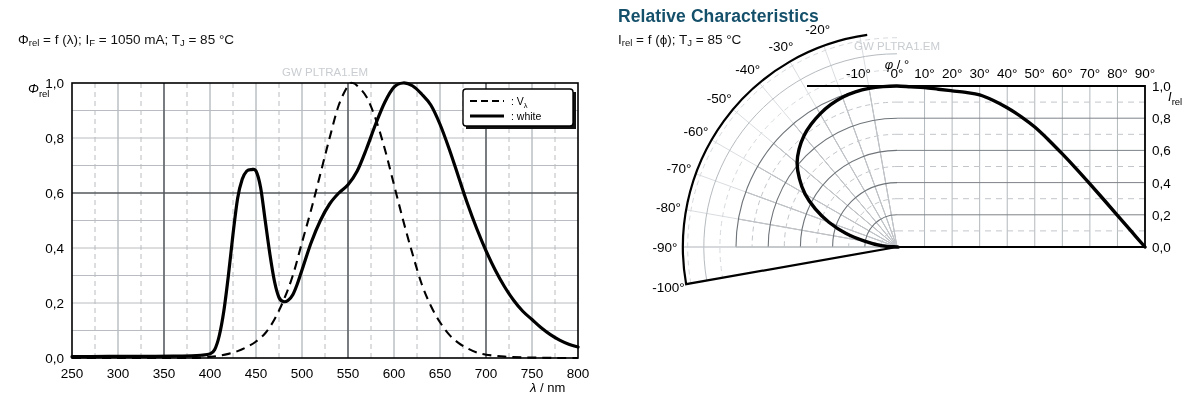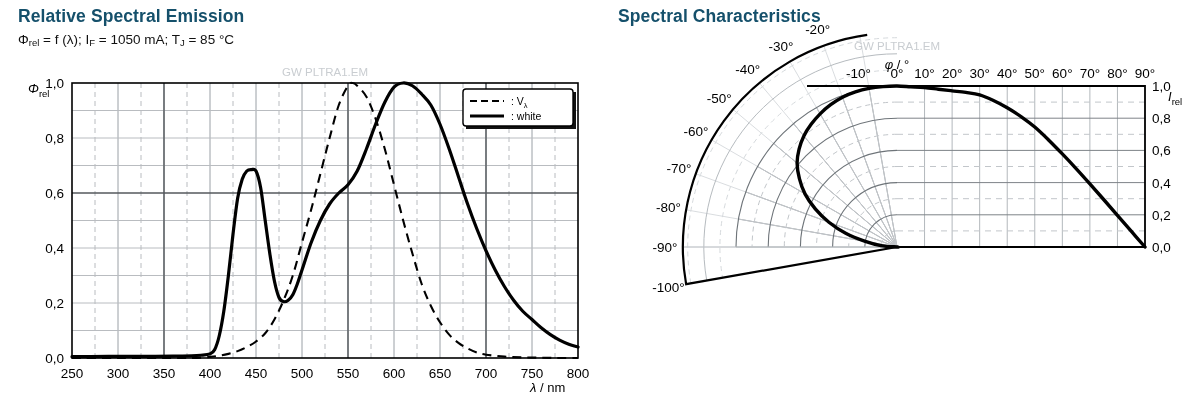--- a/index.html
+++ b/index.html
@@ -32,21 +32,20 @@
   .watermark{font-size:11.5px;fill:#c9cdd1;}
   .legend-lbl{font-size:10.5px;}
   .legend-sub{font-size:7.5px;}
 </style>
 </head>
 <body>
 
 <div class="page">
 
   <div class="panel" id="panel-left">
-    <div class="chart-title">Relative Spectral Emission</div>
     <div class="chart-subtitle"><span>Φ</span><sub>rel</sub><span> = f (λ); I</span><sub>F</sub><span> = 1050 mA; T</span><sub>J</sub><span> = 85 °C</span></div>
 
     <svg width="600" height="402">
       <g id="L-minor-grid">
           <line x1="95" y1="83" x2="95" y2="358" stroke="#b9bcc0" stroke-width="1" stroke-dasharray="5,4"></line>
           <line x1="141" y1="83" x2="141" y2="358" stroke="#b9bcc0" stroke-width="1" stroke-dasharray="5,4"></line>
           <line x1="187" y1="83" x2="187" y2="358" stroke="#b9bcc0" stroke-width="1" stroke-dasharray="5,4"></line>
           <line x1="233" y1="83" x2="233" y2="358" stroke="#b9bcc0" stroke-width="1" stroke-dasharray="5,4"></line>
           <line x1="279" y1="83" x2="279" y2="358" stroke="#b9bcc0" stroke-width="1" stroke-dasharray="5,4"></line>
           <line x1="325" y1="83" x2="325" y2="358" stroke="#b9bcc0" stroke-width="1" stroke-dasharray="5,4"></line>
@@ -119,21 +118,22 @@
         <rect x="463" y="89" width="110" height="37" fill="#fff" stroke="#000" stroke-width="1.4" rx="3"></rect>
         <line x1="470" y1="101" x2="504" y2="101" stroke="#000" stroke-width="2.2" stroke-dasharray="7,4"></line>
         <text class="legend-lbl" x="511" y="105"><tspan>: V</tspan><tspan class="legend-sub" dy="3">λ</tspan></text>
         <line x1="470" y1="116" x2="504" y2="116" stroke="#000" stroke-width="3.2"></line>
         <text class="legend-lbl" x="511" y="120">: white</text>
       </g>
     </svg>
   </div>
 
   <div class="panel" id="panel-right">
-    <div class="chart-title">Spectral Characteristics</div>
+    <div class="chart-title">Relative Characteristics</div>
+    <div class="chart-subtitle"><span>I</span><sub>rel</sub><span> = f (ϕ); T</span><sub>J</sub><span> = 85 °C</span></div>
 
     <svg width="600" height="402">
       <g id="R-polar-grid">
           <line x1="297" y1="247" x2="269.0426433956242" y2="88.44595176503452" stroke="#8c9196" stroke-width="1"></line>
           <line x1="297" y1="247" x2="241.93475692456735" y2="95.70948805346873" stroke="#8c9196" stroke-width="1"></line>
           <line x1="297" y1="247" x2="216.5" y2="107.56990999070536" stroke="#8c9196" stroke-width="1"></line>
           <line x1="297" y1="247" x2="193.51119484046717" y2="123.66684465784454" stroke="#8c9196" stroke-width="1"></line>
           <line x1="297" y1="247" x2="173.66684465784454" y2="143.51119484046717" stroke="#8c9196" stroke-width="1"></line>
           <line x1="297" y1="247" x2="157.56990999070538" y2="166.5" stroke="#8c9196" stroke-width="1"></line>
           <line x1="297" y1="247" x2="145.70948805346876" y2="191.93475692456732" stroke="#8c9196" stroke-width="1"></line>

